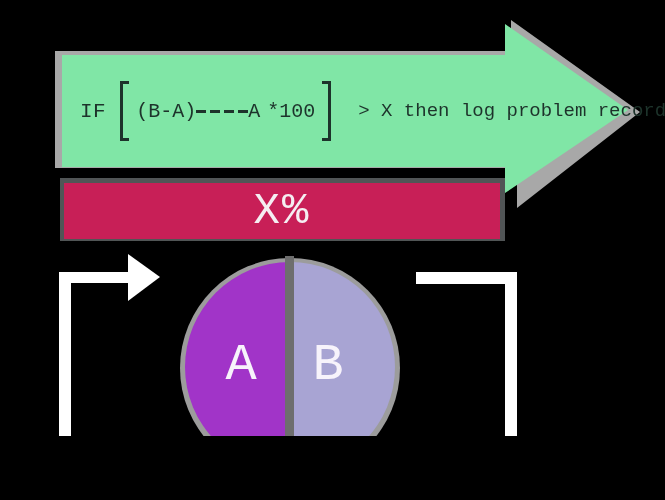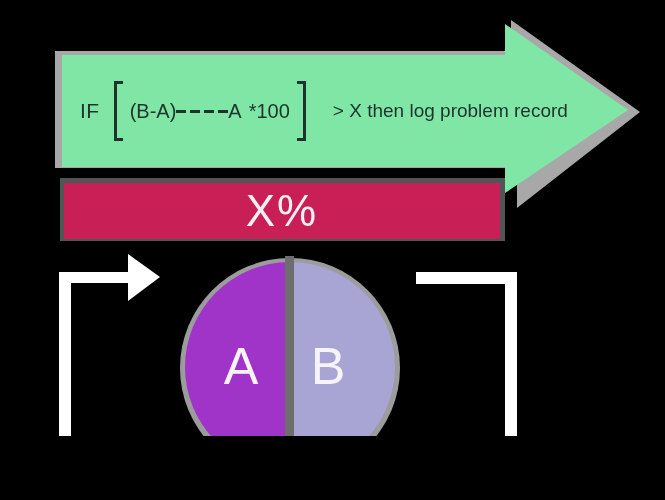--- a/index.html
+++ b/index.html
@@ -2,21 +2,21 @@
 <html><head>
 <meta charset="utf-8">
 <style>
   html, body { margin: 0; padding: 0; background: #000; }
   #canvas {
     position: relative;
     width: 665px;
     height: 436px;
     background: #000;
     overflow: hidden;
-    font-family: Liberation Sans, sans-serif;
+    font-family: Liberation Mono, monospace;
   }
   #shapes { position: absolute; left: 0; top: 0; }
 
   
   .formula {
     position: absolute;
     left: 80px;
     top: 55px;
     height: 112px;
     display: flex;

